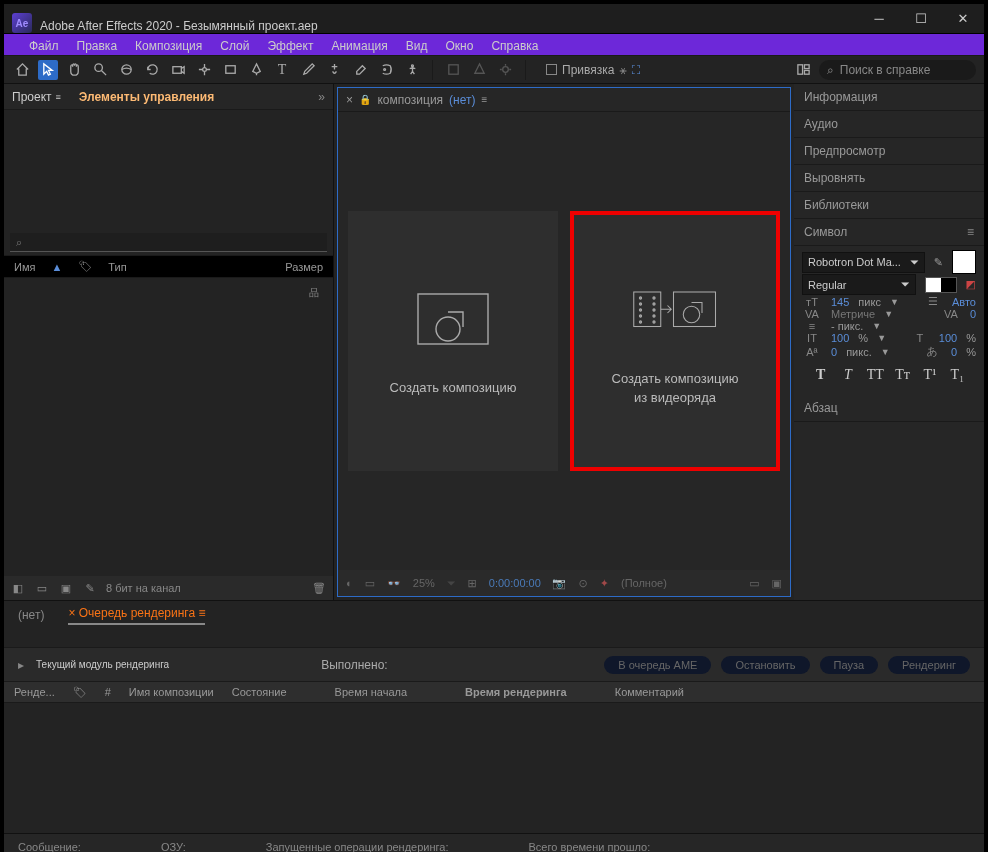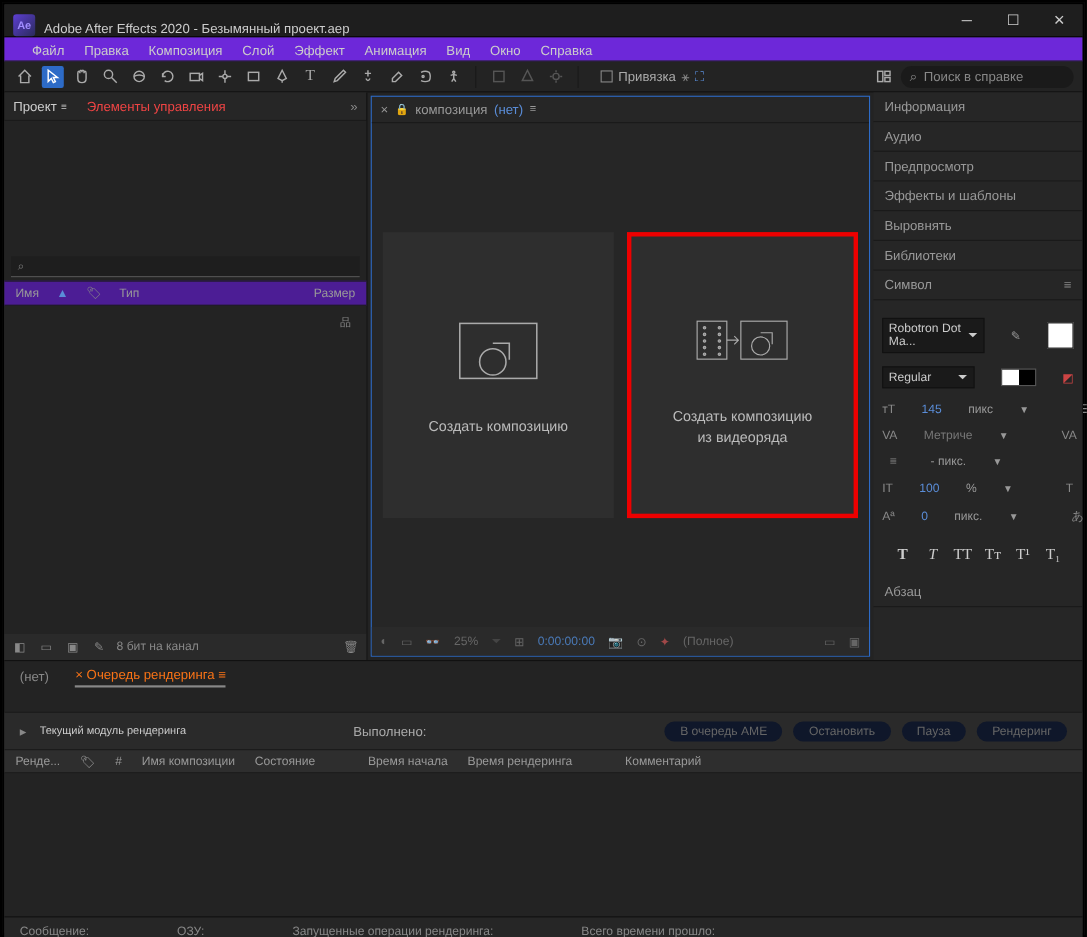--- a/index.html
+++ b/index.html
@@ -28,47 +28,47 @@
 
 
 .main { display: flex; height: 516px; }
 .left-panel { width: 356px; background: #262626; border-right: 1px solid #111; display:flex; flex-direction:column;}
 .center-panel { flex: 1; background: #262626; border: 1px solid #2d6bc7; margin: 3px; display:flex; flex-direction:column;}
 .right-panel { width: 190px; background: #262626; display:flex; flex-direction:column;}
 
 
 .panel-tabs { height: 26px; display: flex; align-items: center; padding: 0 8px; gap: 18px; border-bottom: 1px solid #1a1a1a;}
 .panel-tab { color: #ccc; font-size: 12px; display:flex; align-items:center; gap:4px; }
-.panel-tab.dim { color: #ef4444; }
+.panel-tab.dim { color: #fdba74; font-weight: bold; }
 .expand-btn { margin-left: auto; color: #888; }
 .left-body { flex: 1; background: #232323; display:flex; flex-direction:column;}
 .left-spacer { height: 120px; }
 .search-row { padding: 3px 6px; }
 .search-input { width: 100%; background: #1e1e1e; border: none; border-bottom: 1px solid #555; color: #888; padding: 3px 6px; font-size: 11px; }
-.proj-header { display: flex; align-items: center; padding: 4px 10px; background: #4c1d95; gap: 16px; font-size: 11px; color: #999; border-top:1px solid #1a1a1a;border-bottom:1px solid #1a1a1a;}
+.proj-header { display: flex; align-items: center; padding: 4px 10px; background: #000000; gap: 16px; font-size: 11px; color: #999; border-top:1px solid #1a1a1a;border-bottom:1px solid #1a1a1a;}
 .proj-body { flex: 1; background: #232323; position:relative;}
 .proj-body .tree-icon { position:absolute; right: 14px; top: 8px; color:#888; font-size:10px;}
 .proj-footer { height: 24px; display: flex; align-items: center; padding: 0 6px; gap: 8px; background: #2a2a2a; color:#888; font-size:11px;}
 .proj-footer .pf-icon { width:16px; height:16px; display:flex;align-items:center;justify-content:center;}
 
 
 .center-tabs { height: 24px; display: flex; align-items: center; padding: 0 8px; gap: 6px; color: #999; border-bottom:1px solid #1a1a1a;}
 .center-tabs .none { color: #5a8dd8; }
 .comp-area { flex: 1; display: flex; align-items: center; justify-content: center; gap: 0; padding: 40px 10px;}
 .comp-card { width: 210px; height: 260px; background: #2e2e2e; display: flex; flex-direction: column; align-items: center; justify-content: center; gap: 24px; cursor:pointer;}
 .comp-card.highlight { border: 4px solid #e00; }
 .comp-icon { width: 90px; height: 70px; display:flex; align-items:center; justify-content:center; }
 .comp-text { color: #bbb; font-size: 13px; text-align: center; line-height: 1.5; }
 .center-footer { height: 26px; background: #2a2a2a; display: flex; align-items: center; padding: 0 8px; gap: 12px; color: #666; font-size: 11px;}
 
 
 .r-section { padding: 6px 10px; border-bottom: 1px solid #1a1a1a; color: #999; font-size: 12px; display:flex; align-items:center;}
 .r-section .menu-icon { margin-left: auto; color:#888;}
 .char-body { padding: 4px 8px; font-size: 11px; color:#999;}
-.char-row { display: flex; align-items: center; gap: 24px; margin: 12px 0; }
+.char-row { display: flex; align-items: center; gap: 9px; margin: 0 0; }
 .char-select { flex:1; background: #1a1a1a; border:1px solid #111; padding: 3px 5px; color:#ccc; font-size:11px; display:flex; align-items:center; justify-content:space-between;}
 .char-swatch { width: 24px; height: 24px; background:#fff; border:1px solid #000;}
 .char-swatch2 { width:32px; height:16px; background:linear-gradient(to right,#fff 50%,#000 50%); border:1px solid #555;}
 .char-val { color:#5a8dd8;}
 .char-icon { width:20px; display:inline-flex;align-items:center;justify-content:center; color:#888;}
 .type-btns { display:flex; gap:6px; padding: 6px 8px; }
 .type-btn { width:22px;height:20px;display:flex;align-items:center;justify-content:center;color:#ccc;font-family:"Times New Roman",serif;font-size:14px;}
 
 
 .timeline { background: #232323; border-top: 1px solid #111; }
@@ -335,23 +335,20 @@
       <div class="r-section">
           <span>Информация</span>
         </div>
       <div class="r-section">
           <span>Аудио</span>
         </div>
       <div class="r-section">
           <span>Предпросмотр</span>
         </div>
       <div class="r-section">
-          <span>Эффекты и шаблоны</span>
-        </div>
-      <div class="r-section">
           <span>Выровнять</span>
         </div>
       <div class="r-section">
           <span>Библиотеки</span>
         </div>
       <div class="r-section">
           <span>Символ</span>
           <span class="menu-icon">≡</span>
         </div>
       <div class="char-body">
@@ -445,21 +442,21 @@
         <div class="render-btn">Рендеринг</div>
       </div>
     </div>
     <div class="tl-cols">
       <span>Ренде...</span>
       <span>🏷</span>
       <span>#</span>
       <span>Имя композиции</span>
       <span>Состояние</span>
       <span style="margin-left:30px;">Время начала</span>
-      <span style="">Время рендеринга</span>
+      <span style="margin-left:40px;font-weight:bold;">Время рендеринга</span>
       <span style="margin-left:30px;">Комментарий</span>
     </div>
     <div class="tl-body"></div>
     <div class="status-bar">
       <span>Сообщение:</span>
       <span>ОЗУ:</span>
       <span>Запущенные операции рендеринга:</span>
       <span>Всего времени прошло:</span>
     </div>
   </div>

